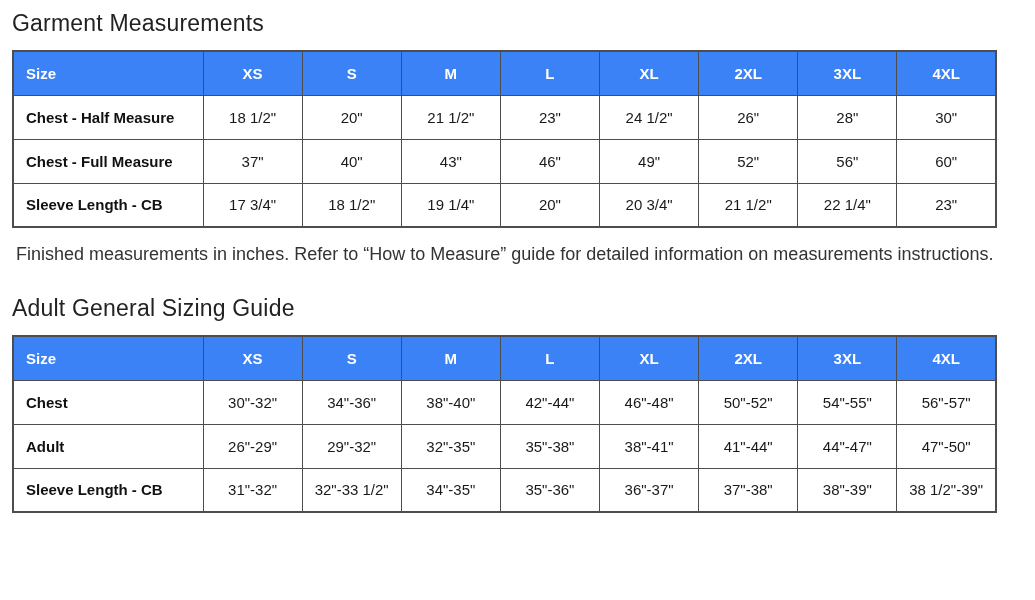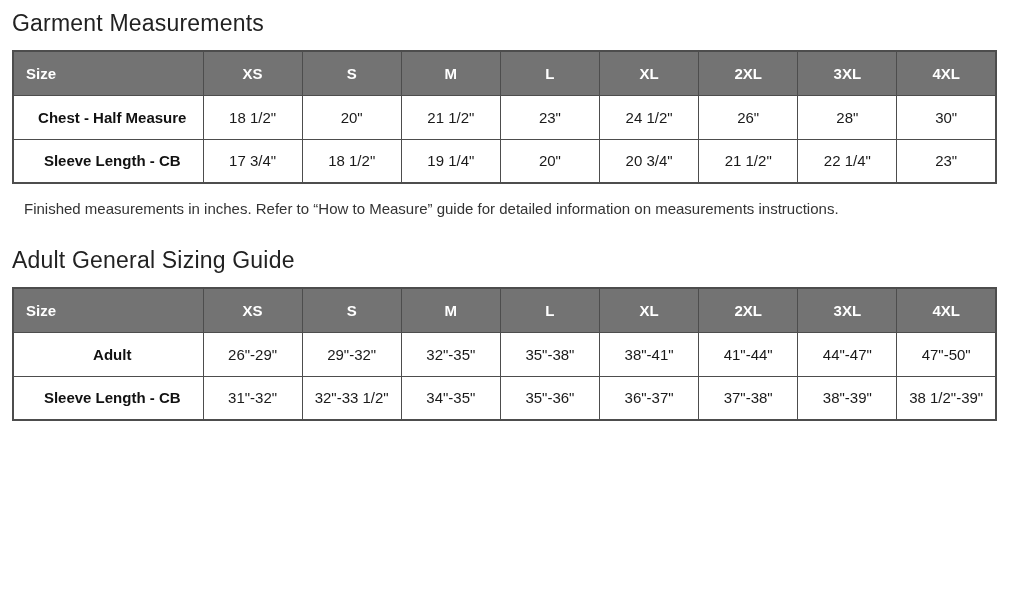--- a/index.html
+++ b/index.html
@@ -30,39 +30,39 @@
   table.size-table td {
     border: 1px solid #4d4d4d;
     height: 44px;
     font-size: 15px;
     text-align: center;
     padding: 0 4px;
     overflow: hidden;
     white-space: nowrap;
   }
   table.size-table th {
-    background: #737373;
+    background: #3b82f6;
     color: #ffffff;
     font-weight: bold;
   }
   table.size-table th.size-col {
     width: 190px;
     text-align: left;
     padding-left: 12px;
   }
   table.size-table td.row-label {
-    text-align: center;
+    text-align: left;
     padding-left: 12px;
     font-weight: bold;
     color: #111111;
   }
   p.note {
-    font-size: 15px;
+    font-size: 18px;
     color: #333333;
-    margin: 16px 0 0 12px;
+    margin: 16px 0 0 4px;
   }
 </style>
 </head>
 <body>
 
 <div class="page">
 
   <h1 class="section-title">Garment Measurements</h1>
 
   <table class="size-table">
@@ -85,20 +85,31 @@
         <td>18 1/2"</td>
         <td>20"</td>
         <td>21 1/2"</td>
         <td>23"</td>
         <td>24 1/2"</td>
         <td>26"</td>
         <td>28"</td>
         <td>30"</td>
       </tr>
       <tr>
+        <td class="row-label">Chest - Full Measure</td>
+        <td>37"</td>
+        <td>40"</td>
+        <td>43"</td>
+        <td>46"</td>
+        <td>49"</td>
+        <td>52"</td>
+        <td>56"</td>
+        <td>60"</td>
+      </tr>
+      <tr>
         <td class="row-label">Sleeve Length - CB</td>
         <td>17 3/4"</td>
         <td>18 1/2"</td>
         <td>19 1/4"</td>
         <td>20"</td>
         <td>20 3/4"</td>
         <td>21 1/2"</td>
         <td>22 1/4"</td>
         <td>23"</td>
       </tr>
@@ -118,20 +129,31 @@
         <th>M</th>
         <th>L</th>
         <th>XL</th>
         <th>2XL</th>
         <th>3XL</th>
         <th>4XL</th>
       </tr>
     </thead>
     <tbody>
       <tr>
+        <td class="row-label">Chest</td>
+        <td>30"-32"</td>
+        <td>34"-36"</td>
+        <td>38"-40"</td>
+        <td>42"-44"</td>
+        <td>46"-48"</td>
+        <td>50"-52"</td>
+        <td>54"-55"</td>
+        <td>56"-57"</td>
+      </tr>
+      <tr>
         <td class="row-label">Adult</td>
         <td>26"-29"</td>
         <td>29"-32"</td>
         <td>32"-35"</td>
         <td>35"-38"</td>
         <td>38"-41"</td>
         <td>41"-44"</td>
         <td>44"-47"</td>
         <td>47"-50"</td>
       </tr>

